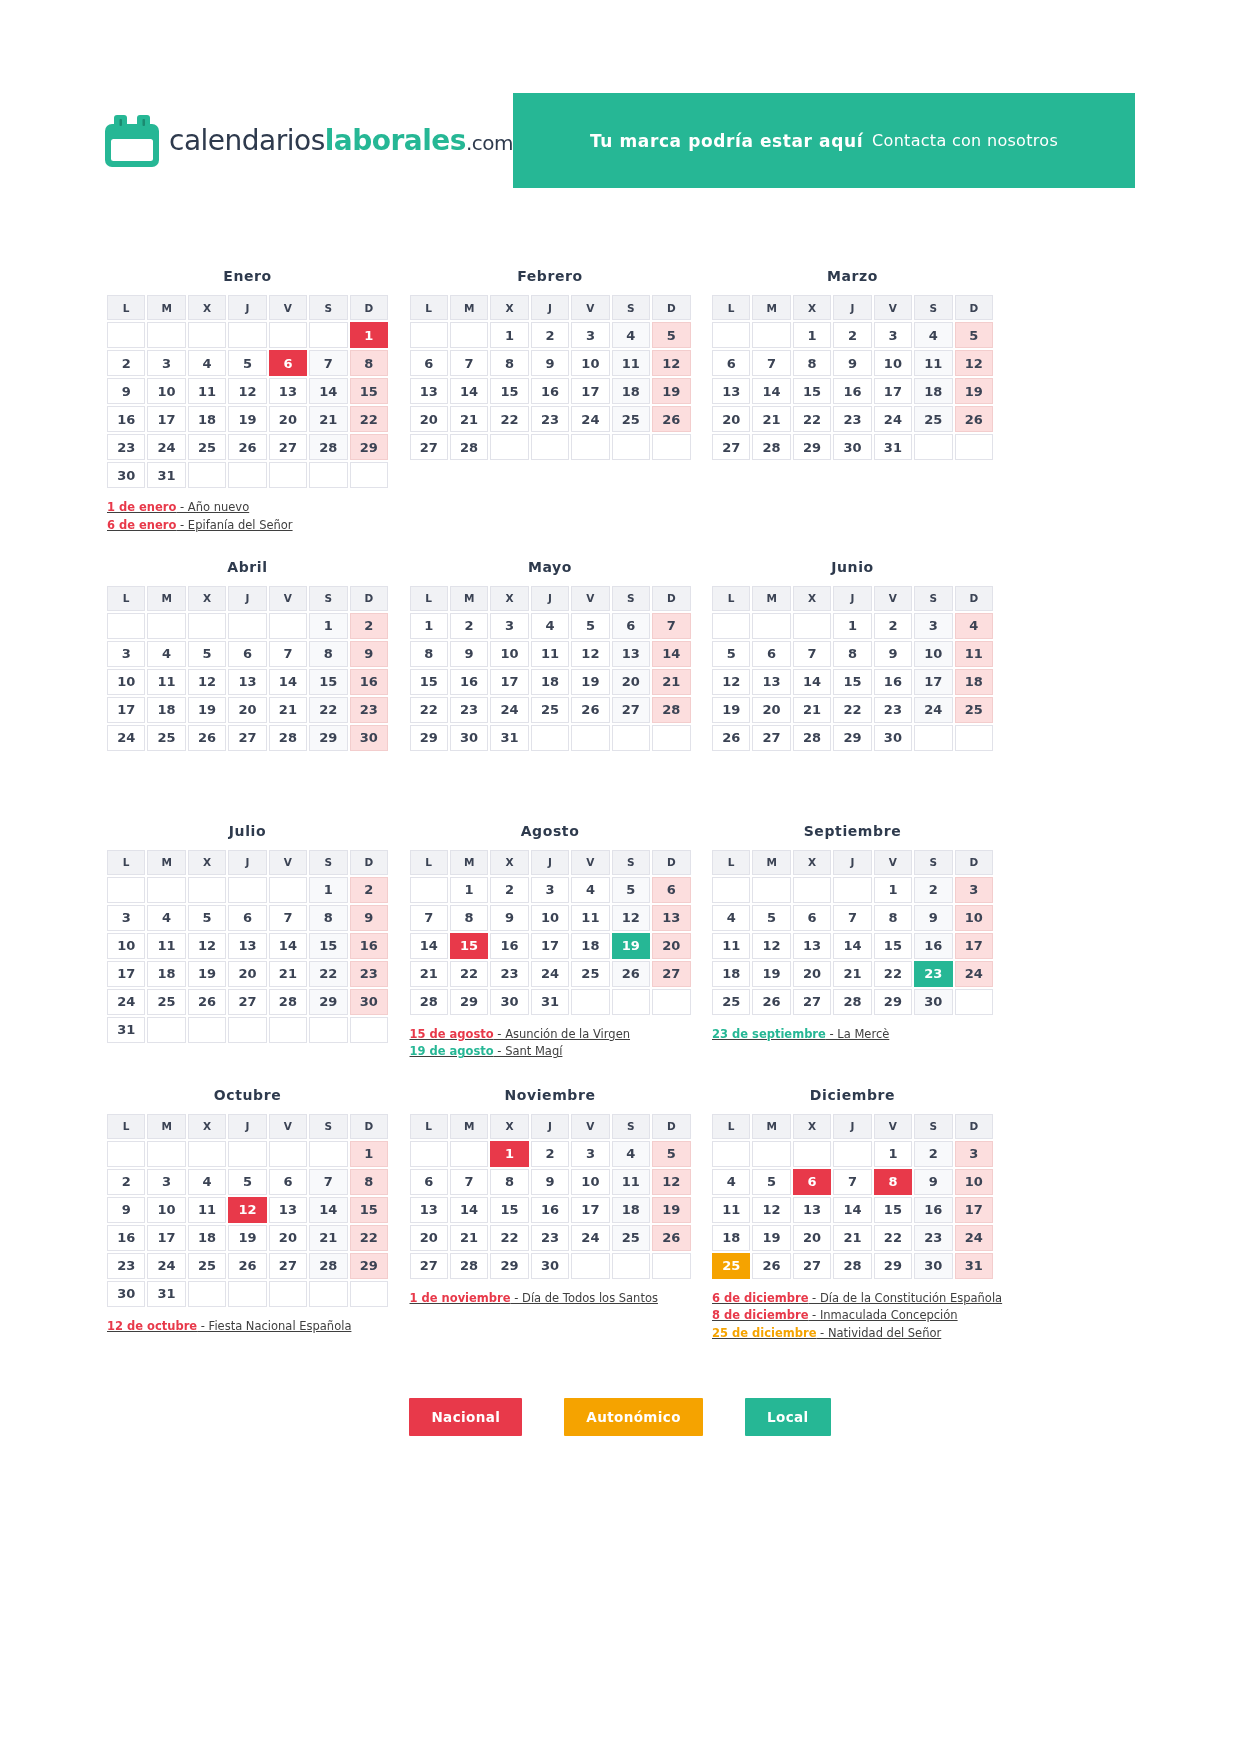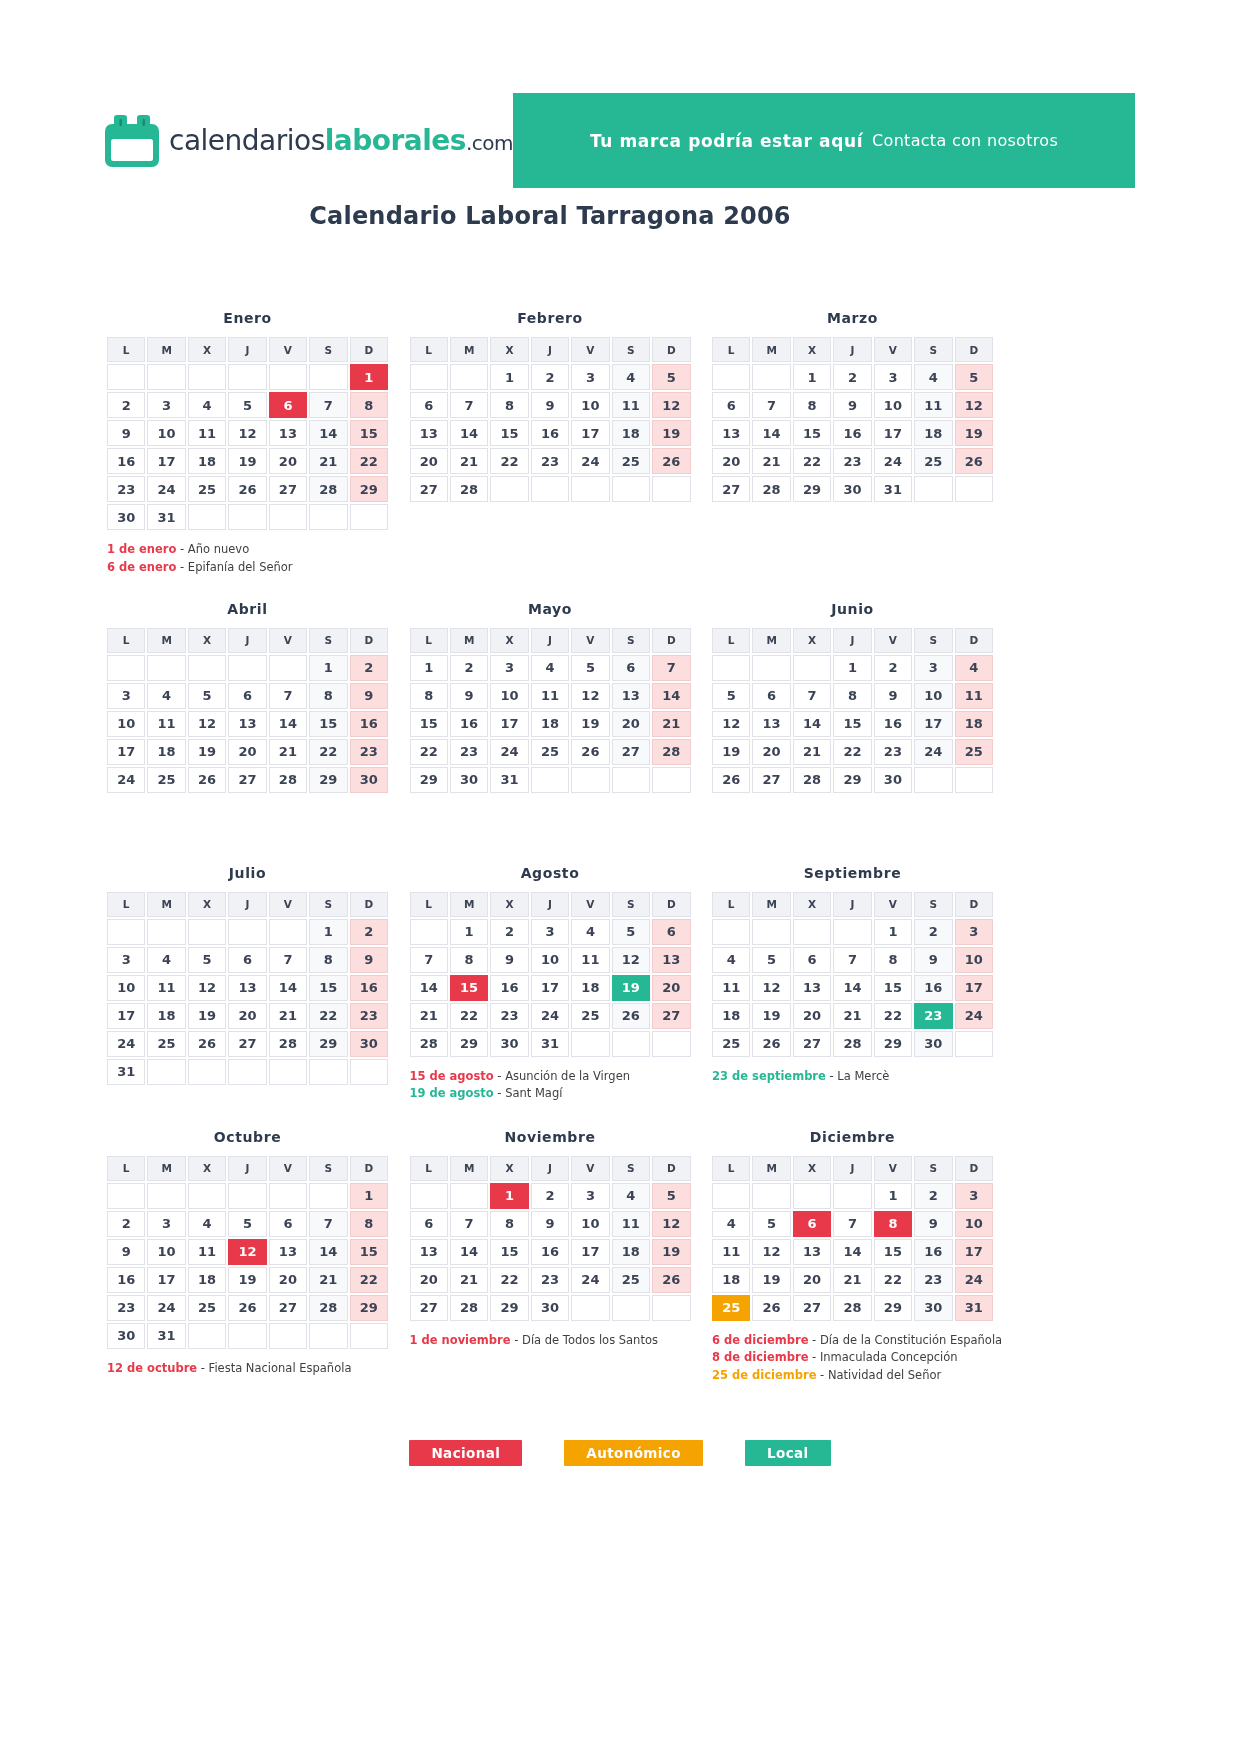--- a/index.html
+++ b/index.html
@@ -50,29 +50,29 @@
   }
   table.cal td {
     height: 26px; width: 38px; background: #ffffff; border: 1px solid #e1e2e9;
     font-size: 13px; font-weight: 700; color: #3b4354; text-align: center;
   }
   table.cal td.sat { background: #f8f9fb; }
   table.cal td.sun { background: #fcdede; border-color: #f3cdcd; }
   table.cal td.hl { color: #ffffff !important; border-color: transparent; }
 
   .notes { margin-top: 9px; padding-left: 2px; }
-  .note { font-size: 11.5px; line-height: 1.55; color: #3f3f3f; white-space: nowrap; }
+  .note { font-size: 11.5px; line-height: 1.55; color: #3f3f3f; white-space: nowrap; text-decoration: underline; }
   .note b { font-weight: 700; }
   .note span { font-weight: 400; color: #3f3f3f; }
 
   
   .legend { width: 1240px; margin-top: 55px; display: flex; justify-content: center; gap: 42px; }
   .legend-btn {
     border: none; color: #fff; font-family: inherit; font-weight: 700; font-size: 13.5px;
-    padding: 5px 22px; letter-spacing: 0.4px; cursor: pointer; border-radius: 1px;
+    padding: 11px 22px; letter-spacing: 0.4px; cursor: pointer; border-radius: 1px;
   }
 </style>
 </head>
 <body>
 
 <div class="page">
 
   <div class="header">
     <a class="logo">
       <span class="logo-icon">
@@ -86,21 +86,20 @@
         </svg>
       </span>
       <span class="logo-text"><span class="lt1">calendarios</span><span class="lt2">laborales</span><span class="lt3">.com</span></span>
     </a>
     <a class="banner">
       <div class="banner-line1">Tu marca podría estar aquí</div>
       <div class="banner-line2">Contacta con nosotros</div>
     </a>
   </div>
 
-  <h1 class="title">Calendario Laboral Tarragona 2006</h1>
 
   <div class="months" id="months">
   <div class="month">
     <div class="month-name">Enero</div>
     <table class="cal">
       <thead>
             <tr>
               <th>L</th>
               <th>M</th>
               <th>X</th>

